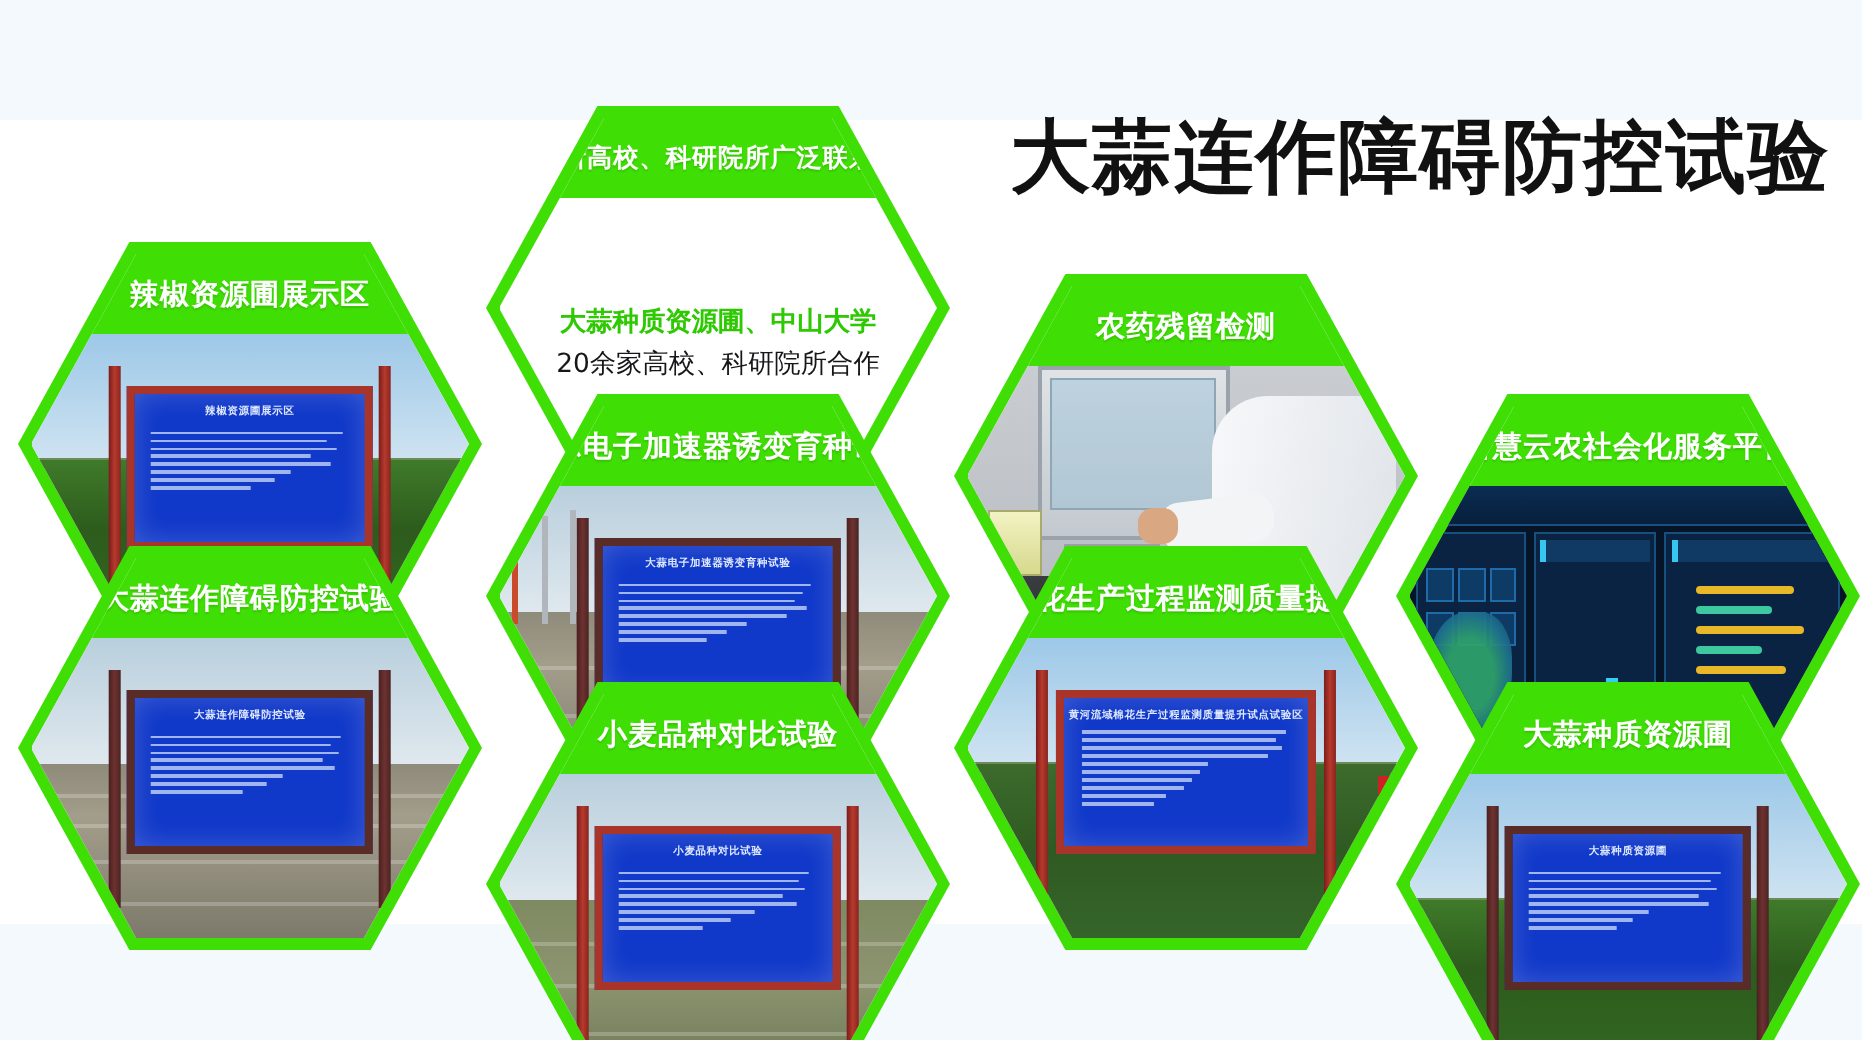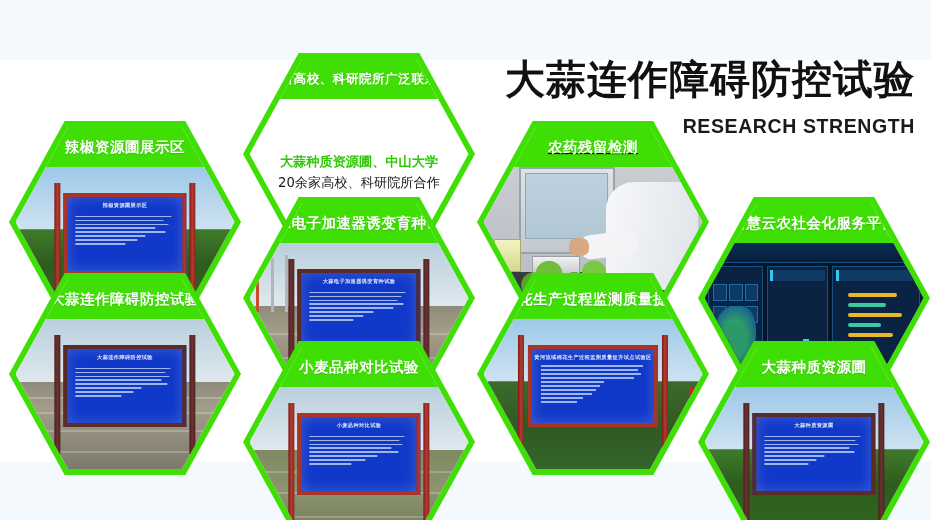--- a/index.html
+++ b/index.html
@@ -179,21 +179,20 @@
 <body>
 
 <div id="canvas">
 
   <div class="band-top"></div>
   <div class="band-bottom"></div>
 
   <div class="title-block">
     <div class="title-cn">大蒜连作障碍防控试验</div>
     <div class="title-en">
-      <div>RESEARCH STRENGTH</div>
     </div>
   </div>
 
   <div class="hex hex-info" style="left:243px; top:53px;">
     <div class="hex-inner">
       <div class="hex-label">与多所高校、科研院所广泛联系合作</div>
       <div class="hex-info-body">
         <div class="info-line">大蒜种质资源圃、中山大学</div>
         <div class="info-line last">20余家高校、科研院所合作</div>
       </div>
@@ -314,21 +313,21 @@
                 <div class="bl" style="width:68%"></div>
               <div class="bl" style="width:56%"></div>
                 <div class="bl" style="width:42%"></div>
             </div>
           </div>
         </div>
       </div>
     </div>
   </div>
 
-  <div class="hex" style="left:477px; top:121px;text-decoration:underline;">
+  <div class="hex" style="left:477px; top:137px;">
     <div class="hex-inner">
       <div class="hex-label">农药残留检测</div>
       <div class="hex-photo">
         <div class="lab"></div>
         <div class="lab-hood"></div>
         <div class="lab-glass"></div>
         <div class="lab-bench"></div>
         <div class="lab-coat"></div>
         <div class="lab-arm"></div>
         <div class="lab-hand"></div>

